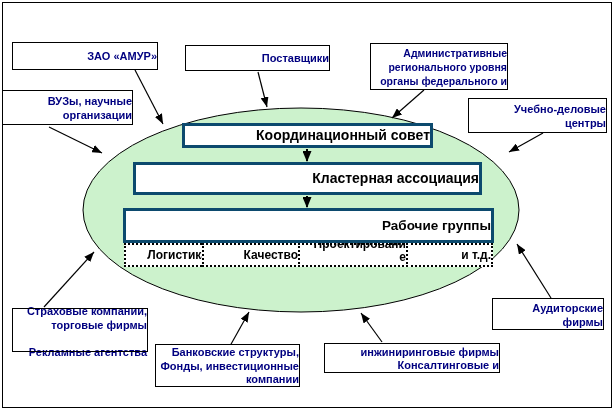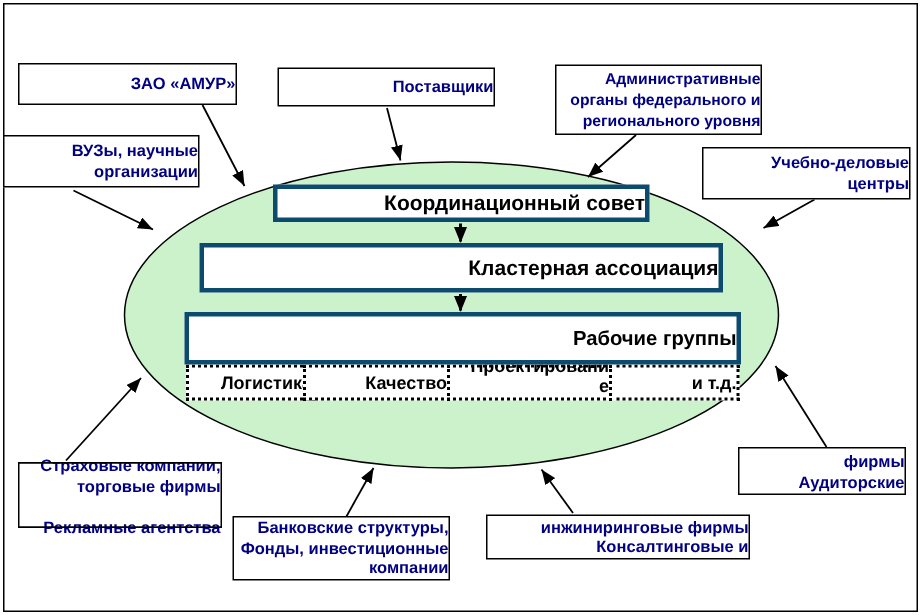--- a/index.html
+++ b/index.html
@@ -112,22 +112,22 @@
 <div class="box obox" id="zao-box">
   <span class="line">ЗАО «АМУР»</span>
 </div>
 
 <div class="box obox" id="suppliers-box">
   <span class="line">Поставщики</span>
 </div>
 
 <div class="box obox" id="admin-box">
   <span class="line">Административные</span>
+  <span class="line">регионального уровня</span>
   <span class="line">органы федерального и</span>
-  <span class="line">регионального уровня</span>
 </div>
 
 <div class="box obox" id="vuz-box">
   <span class="line">ВУЗы, научные</span>
   <span class="line">организации</span>
 </div>
 
 <div class="box obox" id="training-box">
   <span class="line">Учебно-деловые</span>
   <span class="line">центры</span>
@@ -149,15 +149,15 @@
   <span class="line">Фонды, инвестиционные</span>
   <span class="line">компании</span>
 </div>
 
 <div class="box obox" id="consulting-box">
   <span class="line">инжиниринговые фирмы</span>
   <span class="line">Консалтинговые и</span>
 </div>
 
 <div class="box obox" id="audit-box">
+  <span class="line">Аудиторские</span>
   <span class="line">фирмы</span>
-  <span class="line">Аудиторские</span>
 </div>
 
 </body></html>

